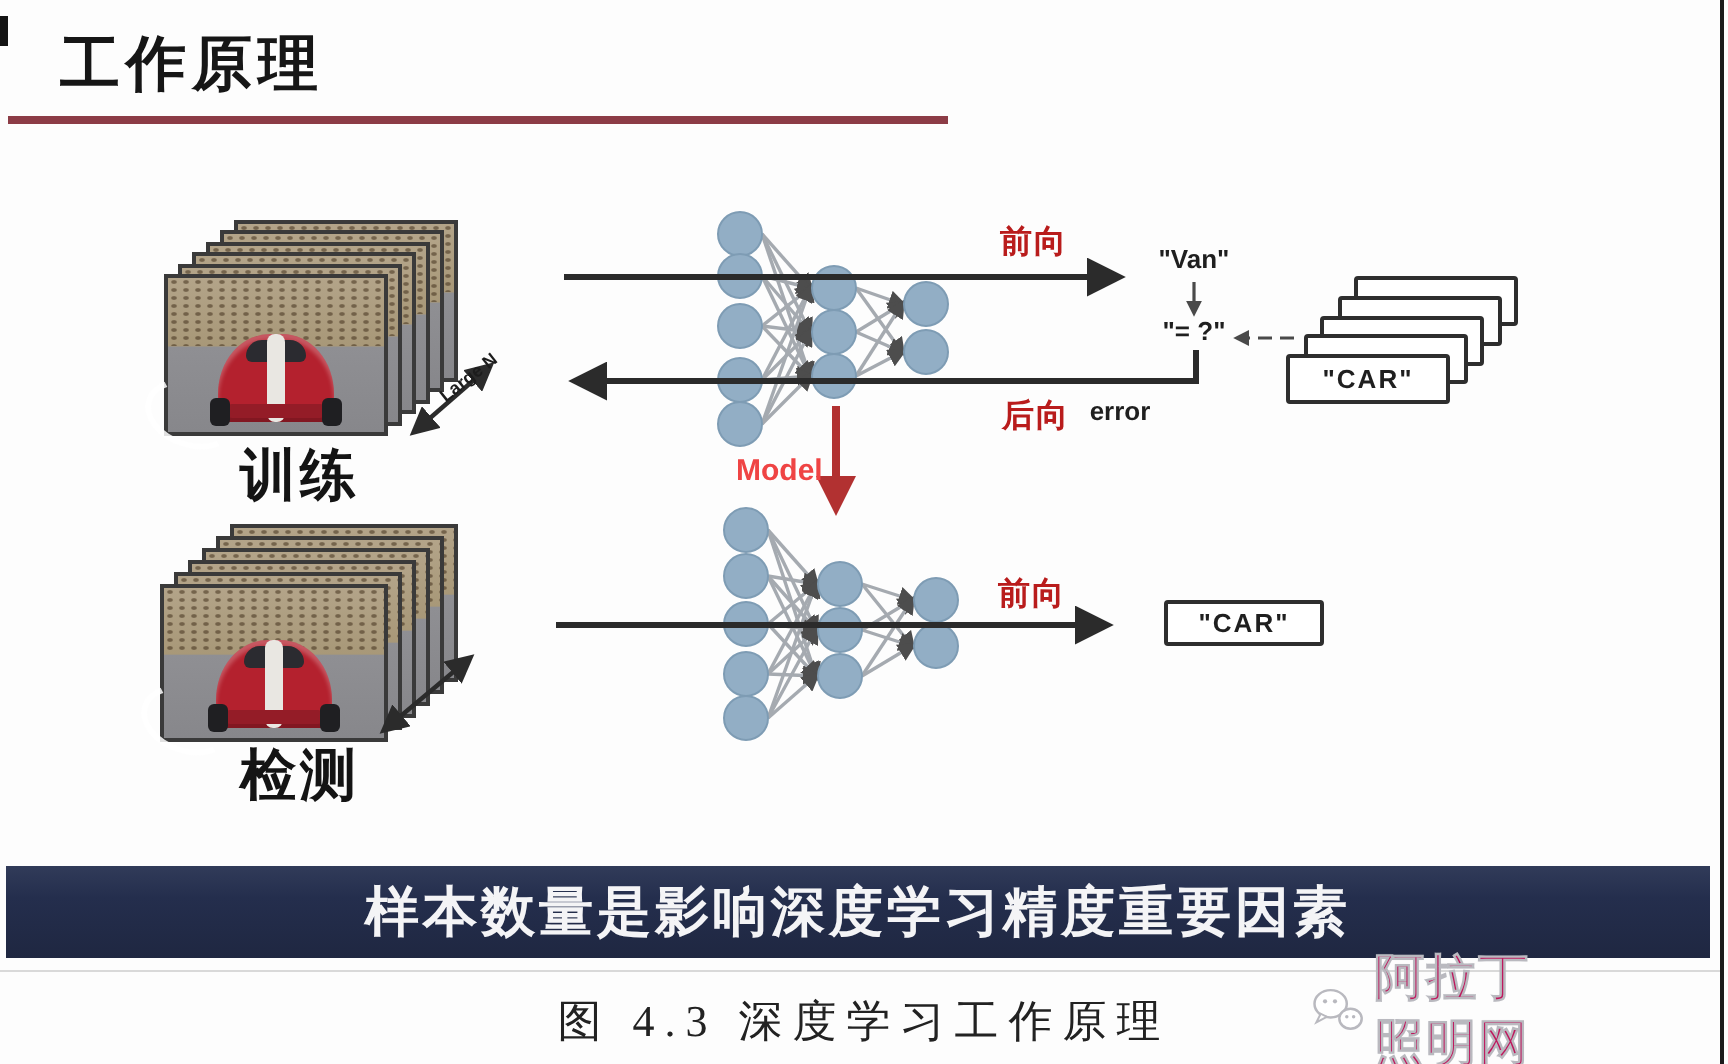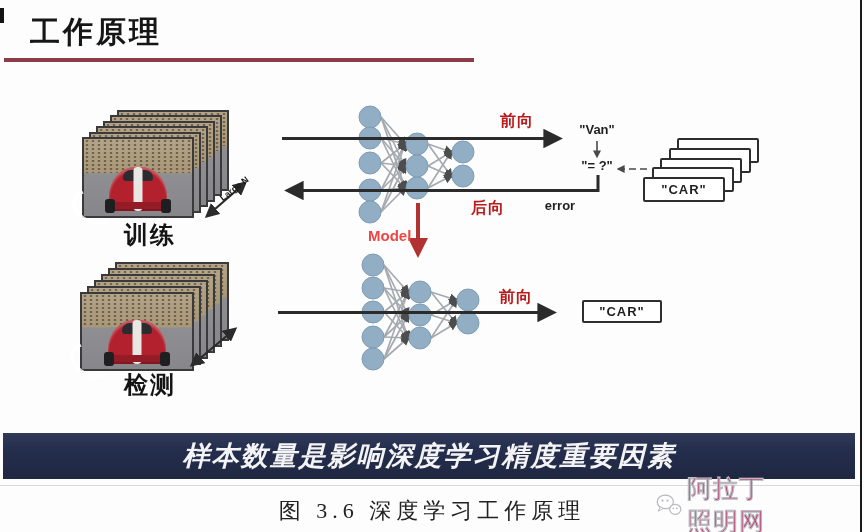--- a/index.html
+++ b/index.html
@@ -39,41 +39,41 @@
   .car-stripe{position:absolute;left:50%;top:0;transform:translateX(-50%);width:9px;height:100%;
             background:#e9e7e2;border-radius:4px;}
   .car-bumper{position:absolute;left:4px;right:4px;bottom:2px;height:7px;background:#941c27;
             border-radius:3px;}
   .car-wheel{position:absolute;bottom:-2px;width:10px;height:14px;background:#1f1f22;border-radius:3px;}
   .car-wheel.l{left:-4px;} .car-wheel.r{right:-4px;}
 
   
   .lbl{position:absolute;white-space:nowrap;}
   .lbl.center{transform:translateX(-50%);}
-  .zh-big{font-size:24px;font-weight:800;color:#141414;letter-spacing:2px;}
+  .zh-big{font-size:28px;font-weight:800;color:#141414;letter-spacing:2px;}
   .red-dir{font-size:16px;font-weight:800;color:#b91c1c;letter-spacing:1px;}
   .small-bold{font-size:13px;font-weight:700;color:#1f1f1f;}
   .largen{font-size:9px;font-weight:800;color:#1c1c1c;transform:rotate(-38deg);transform-origin:left center;}
   .model{font-size:15px;font-weight:800;color:#ef4444;}
 
   
   .card{position:absolute;width:78px;height:21px;background:#fff;border:2.5px solid #2e2e2e;
         border-radius:2px;display:flex;align-items:center;justify-content:center;}
   .card span{font-size:13px;font-weight:700;color:#1f1f1f;letter-spacing:1px;}
   .car-result{position:absolute;left:582px;top:300px;width:76px;height:19px;background:#fff;
         border:2.5px solid #2e2e2e;border-radius:2px;display:flex;align-items:center;justify-content:center;
         font-size:13px;font-weight:700;color:#1f1f1f;letter-spacing:1px;}
 
   svg.diagram{position:absolute;left:0;top:0;width:864px;height:430px;}
 
   
   .banner{position:absolute;left:3px;top:433px;width:852px;height:46px;
           background:linear-gradient(180deg,#313b59 0%,#242e4d 35%,#1f2741 100%);
           display:flex;align-items:center;justify-content:center;}
-  .banner span{color:#f4f4f6;font-size:27px;font-weight:800;letter-spacing:2px;font-style:italic;}
+  .banner span{color:#f4f4f6;font-size:27px;font-weight:800;letter-spacing:2px;}
   .banner-bottom-line{position:absolute;left:0;top:485px;width:860px;height:1px;background:#d9d9d9;}
 
   
   .caption{position:absolute;left:0;top:496px;width:864px;text-align:center;
            font-family:"Liberation Serif",serif;font-size:22px;color:#222;letter-spacing:5px;}
 
   
   .watermark{position:absolute;left:656px;top:472px;display:flex;align-items:center;gap:5px;}
   .watermark .wm-text{font-size:25px;color:#be185d;-webkit-text-stroke:1.2px #b9b9bf;
            text-shadow:0 0 1px #c6c6cb;letter-spacing:1px;}
@@ -235,35 +235,35 @@
     </div>
   </div>
 
   <div class="car-result">"CAR"</div>
 
   <div class="lbl largen" style="left:221px;top:194px">Large N</div>
   <div class="lbl center zh-big" style="left:150px;top:219px">训练</div>
   <div class="lbl center zh-big" style="left:150px;top:369px">检测</div>
 
   <div class="lbl center red-dir" style="left:517px;top:111px">前向</div>
-  <div class="lbl center red-dir" style="left:488px;top:198px">后向</div>
+  <div class="lbl center red-dir" style="left:518px;top:198px">后向</div>
   <div class="lbl center red-dir" style="left:516px;top:287px">前向</div>
 
   <div class="lbl model" style="left:368px;top:227px">Model</div>
 
   <div class="lbl center small-bold" style="left:597px;top:122px">"Van"</div>
   <div class="lbl center small-bold" style="left:597px;top:158px">"= ?"</div>
   <div class="lbl center small-bold" style="left:560px;top:198px">error</div>
 
   <div class="banner">
     <span>样本数量是影响深度学习精度重要因素</span>
   </div>
   <div class="banner-bottom-line"></div>
 
-  <div class="caption">图 3.6 深度学习工作原理</div>
+  <div class="caption">图 4.3 深度学习工作原理</div>
 
   <div class="watermark">
     <svg width="42" height="36" viewBox="0 0 42 36">
       <ellipse cx="15" cy="13" rx="13" ry="11" fill="#fff" stroke="#b9b9bf" stroke-width="2"></ellipse>
       <path d="M7,21 L3.5,28 L12,23.5 Z" fill="#fff" stroke="#b9b9bf" stroke-width="1.6"></path>
       <circle cx="10.5" cy="11" r="1.7" fill="#b9b9bf"></circle>
       <circle cx="18.5" cy="11" r="1.7" fill="#b9b9bf"></circle>
       <ellipse cx="31" cy="25" rx="9" ry="8" fill="#fff" stroke="#b9b9bf" stroke-width="2"></ellipse>
       <circle cx="28" cy="23.5" r="1.4" fill="#b9b9bf"></circle>
       <circle cx="33.5" cy="23.5" r="1.4" fill="#b9b9bf"></circle>

